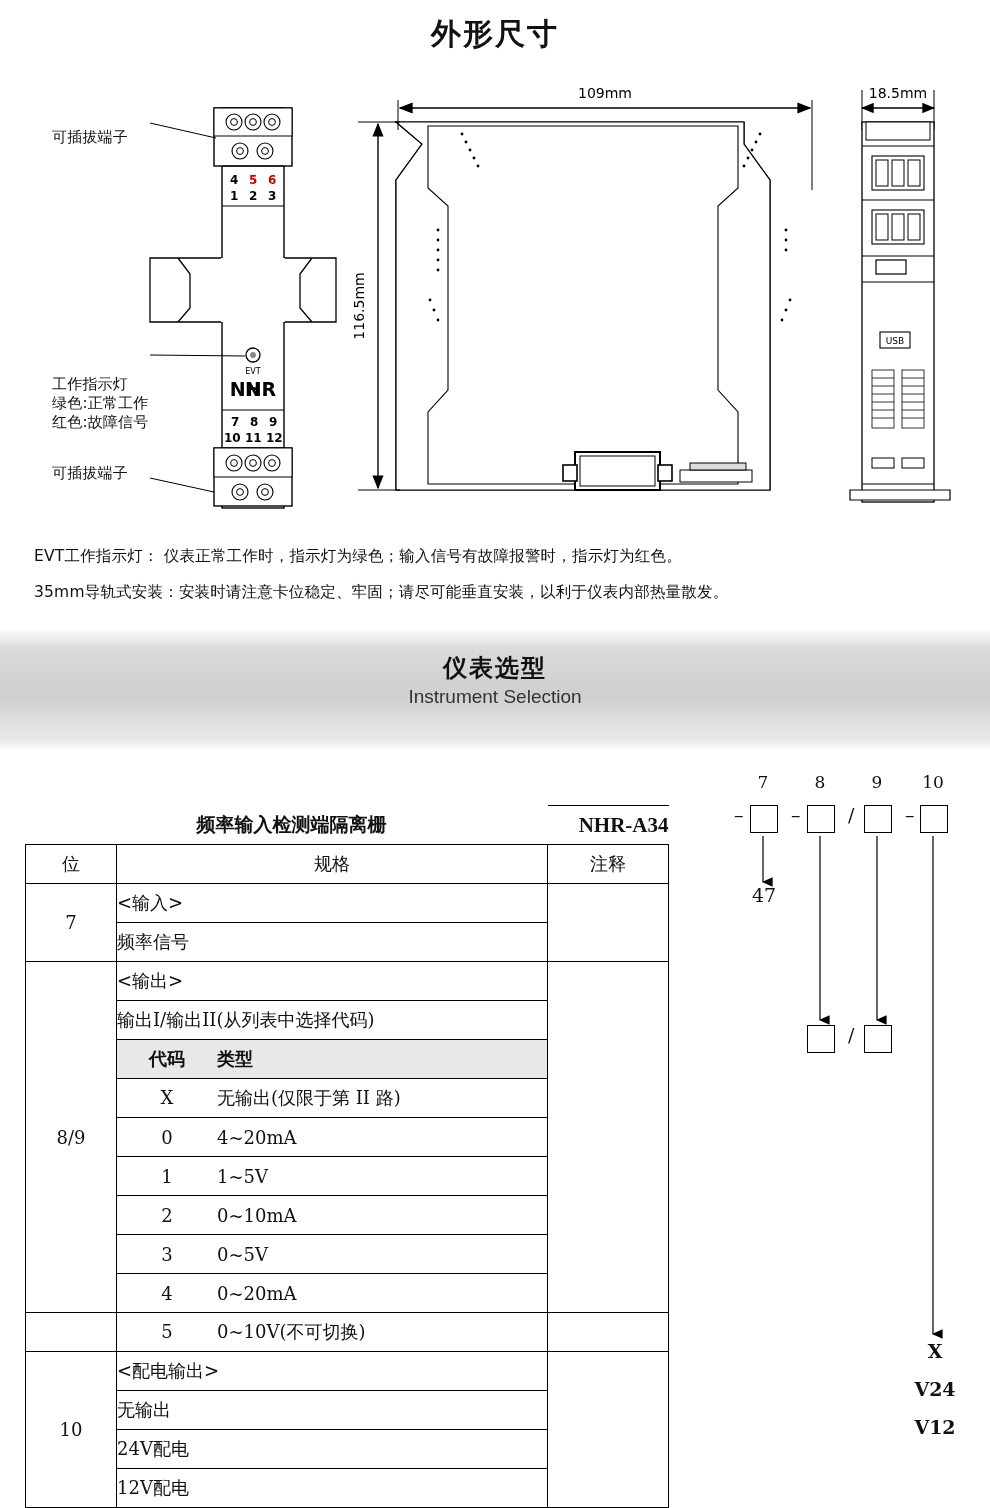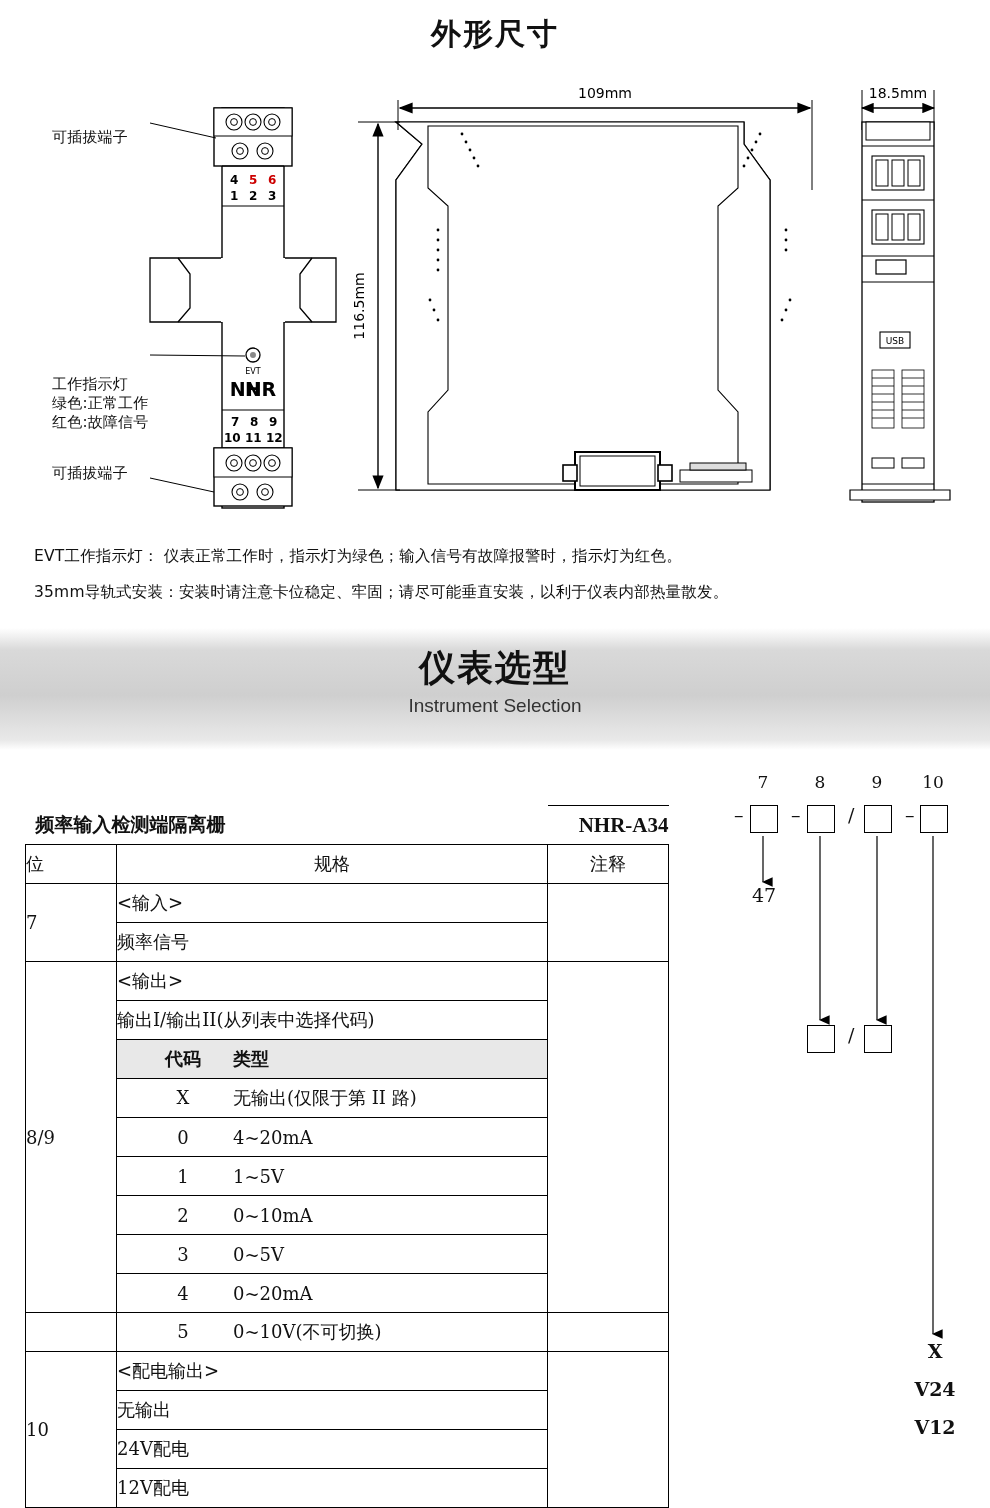--- a/index.html
+++ b/index.html
@@ -59,22 +59,22 @@
   .banner {
     position: absolute;
     left: 0;
     top: 628px;
     width: 990px;
     height: 122px;
     background: linear-gradient(to bottom, #ffffff 0%, #d9d9d9 18%, #cfcfcf 55%, #e9e9e9 92%, #ffffff 100%);
     text-align: center;
   }
   .banner-cn {
-    margin-top: 16px;
-    font-size: 36px;
+    margin-top: 24px;
+    font-size: 24px;
     font-weight: bold;
     font-family: "DejaVu Sans", sans-serif;
     letter-spacing: 2px;
     color: #111;
   }
   .banner-en {
     margin-top: 2px;
     font-size: 19px;
     color: #333;
     font-family: "Liberation Sans", sans-serif;
@@ -96,30 +96,30 @@
     font-family: "DejaVu Serif", serif;
     font-size: 18px;
     color: #111;
   }
   table.sel td {
     border: 1px solid #000;
     padding: 0;
     height: 38px;
     vertical-align: middle;
   }
-  .c-pos  { width: 90px;  text-align: left; }
+  .c-pos  { width: 90px;  text-align: center; }
   .c-spec { width: 430px; }
   .c-note { width: 120px; text-align: center; margin-top: 43px; }
   .pad { padding-left: 18px; }
   .pad2 { padding-left: 40px; }
   .code-head {
     background: #e8e8e8;
     font-weight: bold;
   }
-  .code-cell { display: inline-block; width: 100px; text-align: center; padding-left: 16px; }
+  .code-cell { display: inline-block; width: 100px; text-align: center; }
   .type-cell { display: inline-block; }
   .nb { border: none !important; }
   .model-row td { height: 40px; font-weight: bold; }
   .model-name { font-size: 19px; padding-left: 10px; font-family: "DejaVu Serif", serif;}
   .model-code { text-align: right; padding-right: 8px; font-size: 21px; font-family: "Liberation Serif", serif; }
 
   
   .codediag {
     position: absolute;
     left: 720px;

